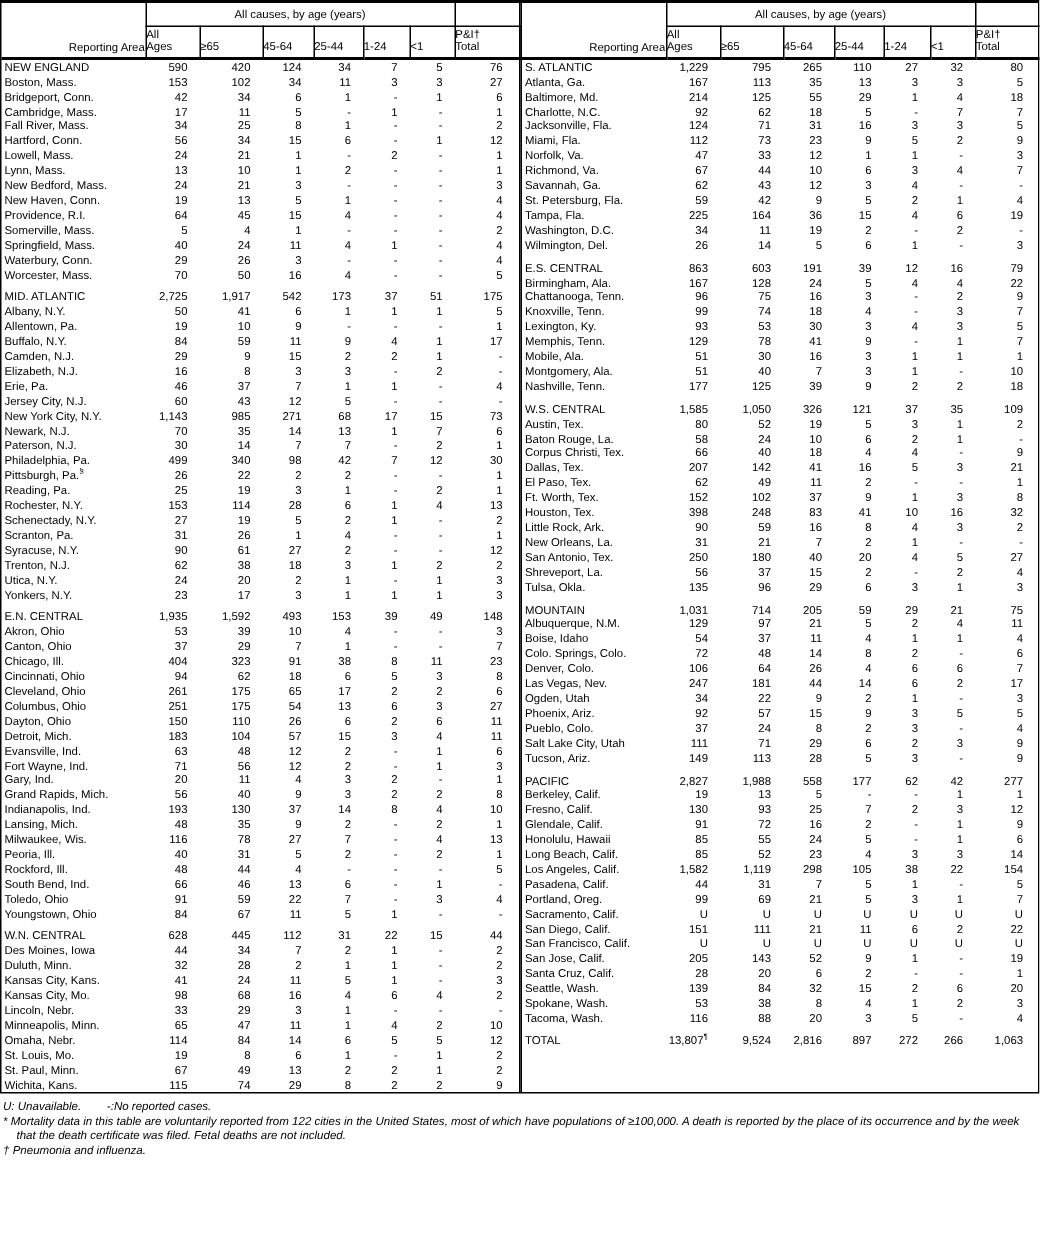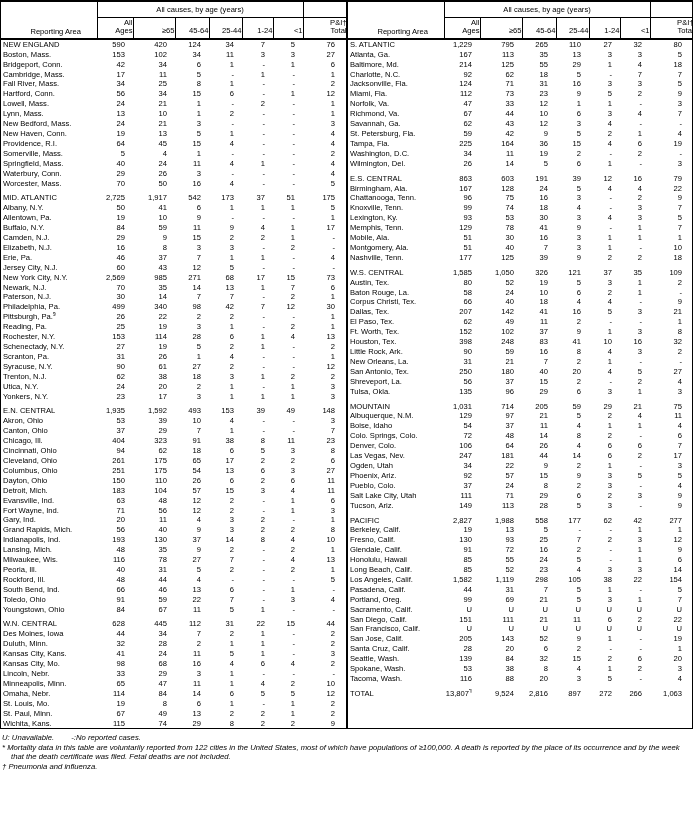--- a/index.html
+++ b/index.html
@@ -17,30 +17,30 @@
     border-top:2px solid #000; border-bottom:1px solid #000;
     border-left:1px solid #000; border-right:1px solid #000;
     width:691px;
   }
   .half { box-sizing:border-box; }
   .half-l { width:346px; border-right:1px solid #000; }
   .half-r { width:345px; border-left:1px solid #000; }
   table.half-table { border-collapse:collapse; table-layout:fixed; width:100%; }
   th { font-weight:normal; font-size:7.6px; }
   .area-h {
-    text-align:center; vertical-align:bottom; padding:0 0 2px 14px;
+    text-align:right; vertical-align:bottom; padding:0 0 2px 14px;
     border-right:1px solid #000; border-bottom:2px solid #000;
   }
   .group-h {
     border-left:1px solid #000; border-right:1px solid #000; border-bottom:1px solid #000;
     text-align:center; height:15px; vertical-align:middle; padding:0;
   }
   .pi-top { border-left:1px solid #000; border-bottom:1px solid #000; }
   .ch-row th {
-    text-align:right; vertical-align:bottom;
+    text-align:left; vertical-align:bottom;
     border-left:1px solid #000; border-right:1px solid #000; border-bottom:2px solid #000;
     padding:1px 0 2px 0; line-height:8.4px;
   }
   td {
     font-size:7.6px; line-height:9.9px; height:9.9px; padding:0;
     white-space:nowrap; overflow:hidden;
   }
   td.area { text-align:left; padding-left:2px; }
   td.num  { text-align:right; padding-right:8px; }
   td.pi   { text-align:right; padding-right:12px; }
@@ -311,21 +311,21 @@
               <td class="num">60</td>
               <td class="num">43</td>
               <td class="num">12</td>
               <td class="num">5</td>
               <td class="num">-</td>
               <td class="num">-</td>
               <td class="num pi">-</td>
             </tr>
             <tr>
               <td class="area">New York City, N.Y.</td>
-              <td class="num">2,569</td>
+              <td class="num">1,143</td>
               <td class="num">985</td>
               <td class="num">271</td>
               <td class="num">68</td>
               <td class="num">17</td>
               <td class="num">15</td>
               <td class="num pi">73</td>
             </tr>
             <tr>
               <td class="area">Newark, N.J.</td>
               <td class="num">70</td>

